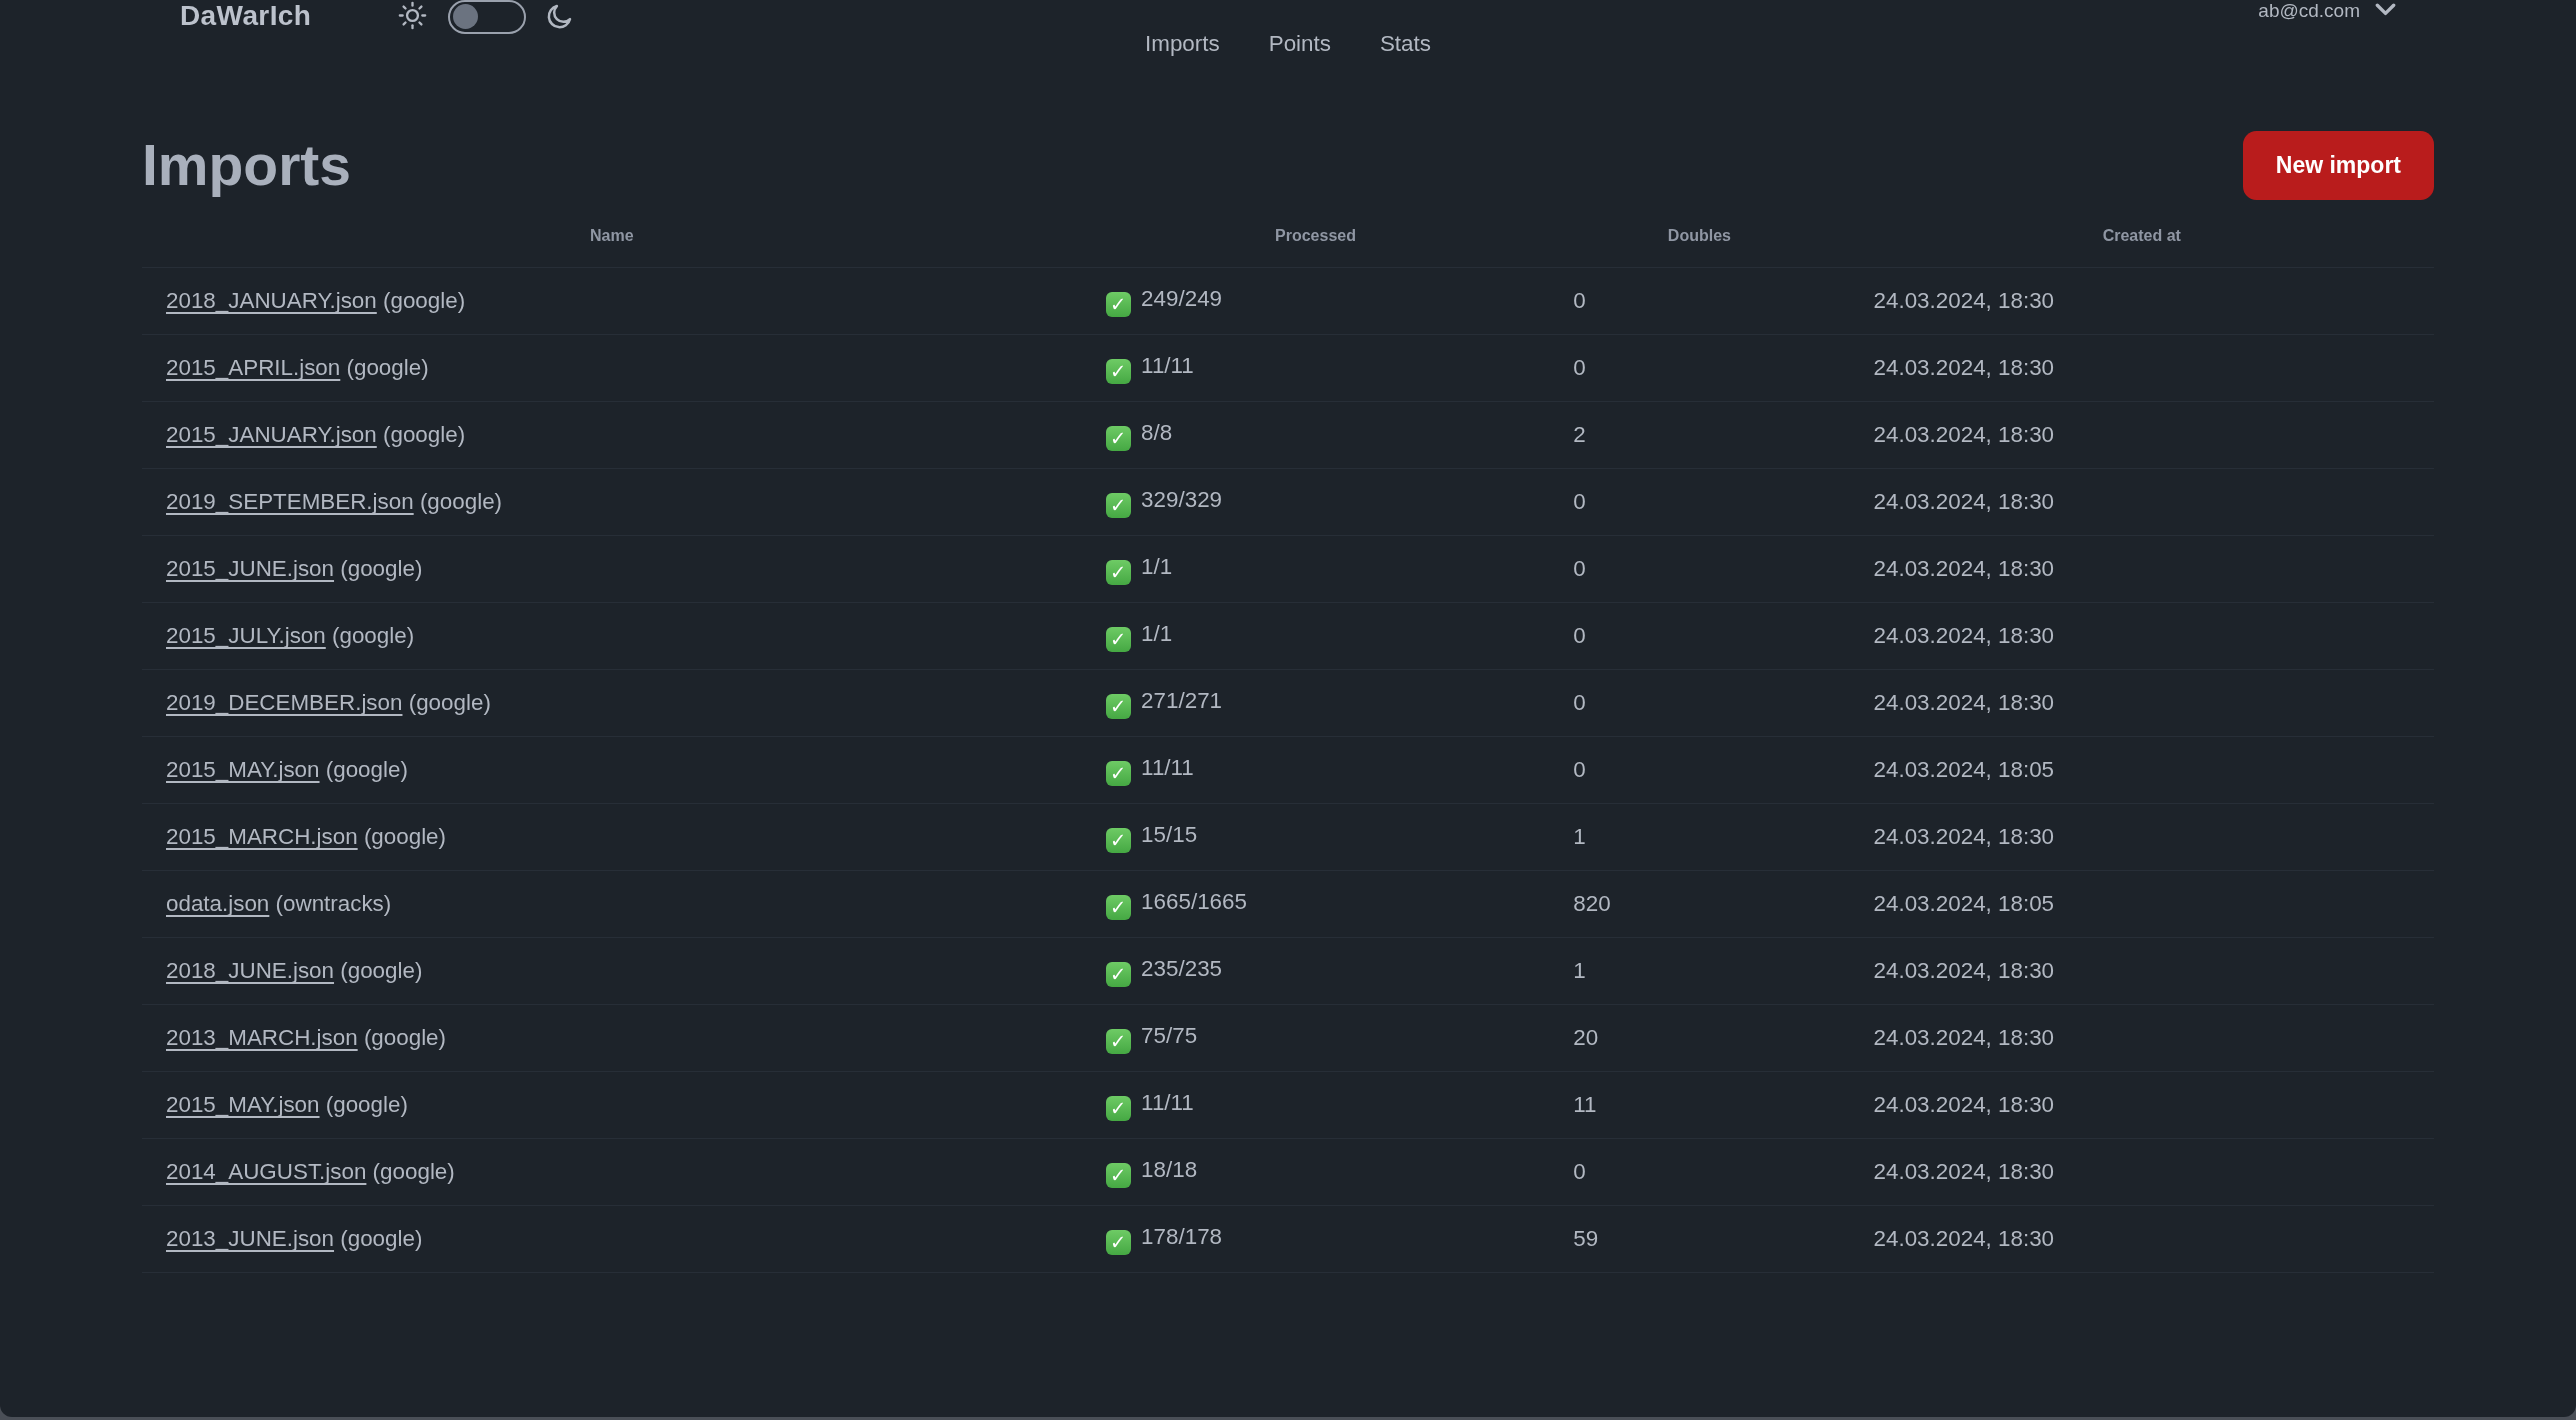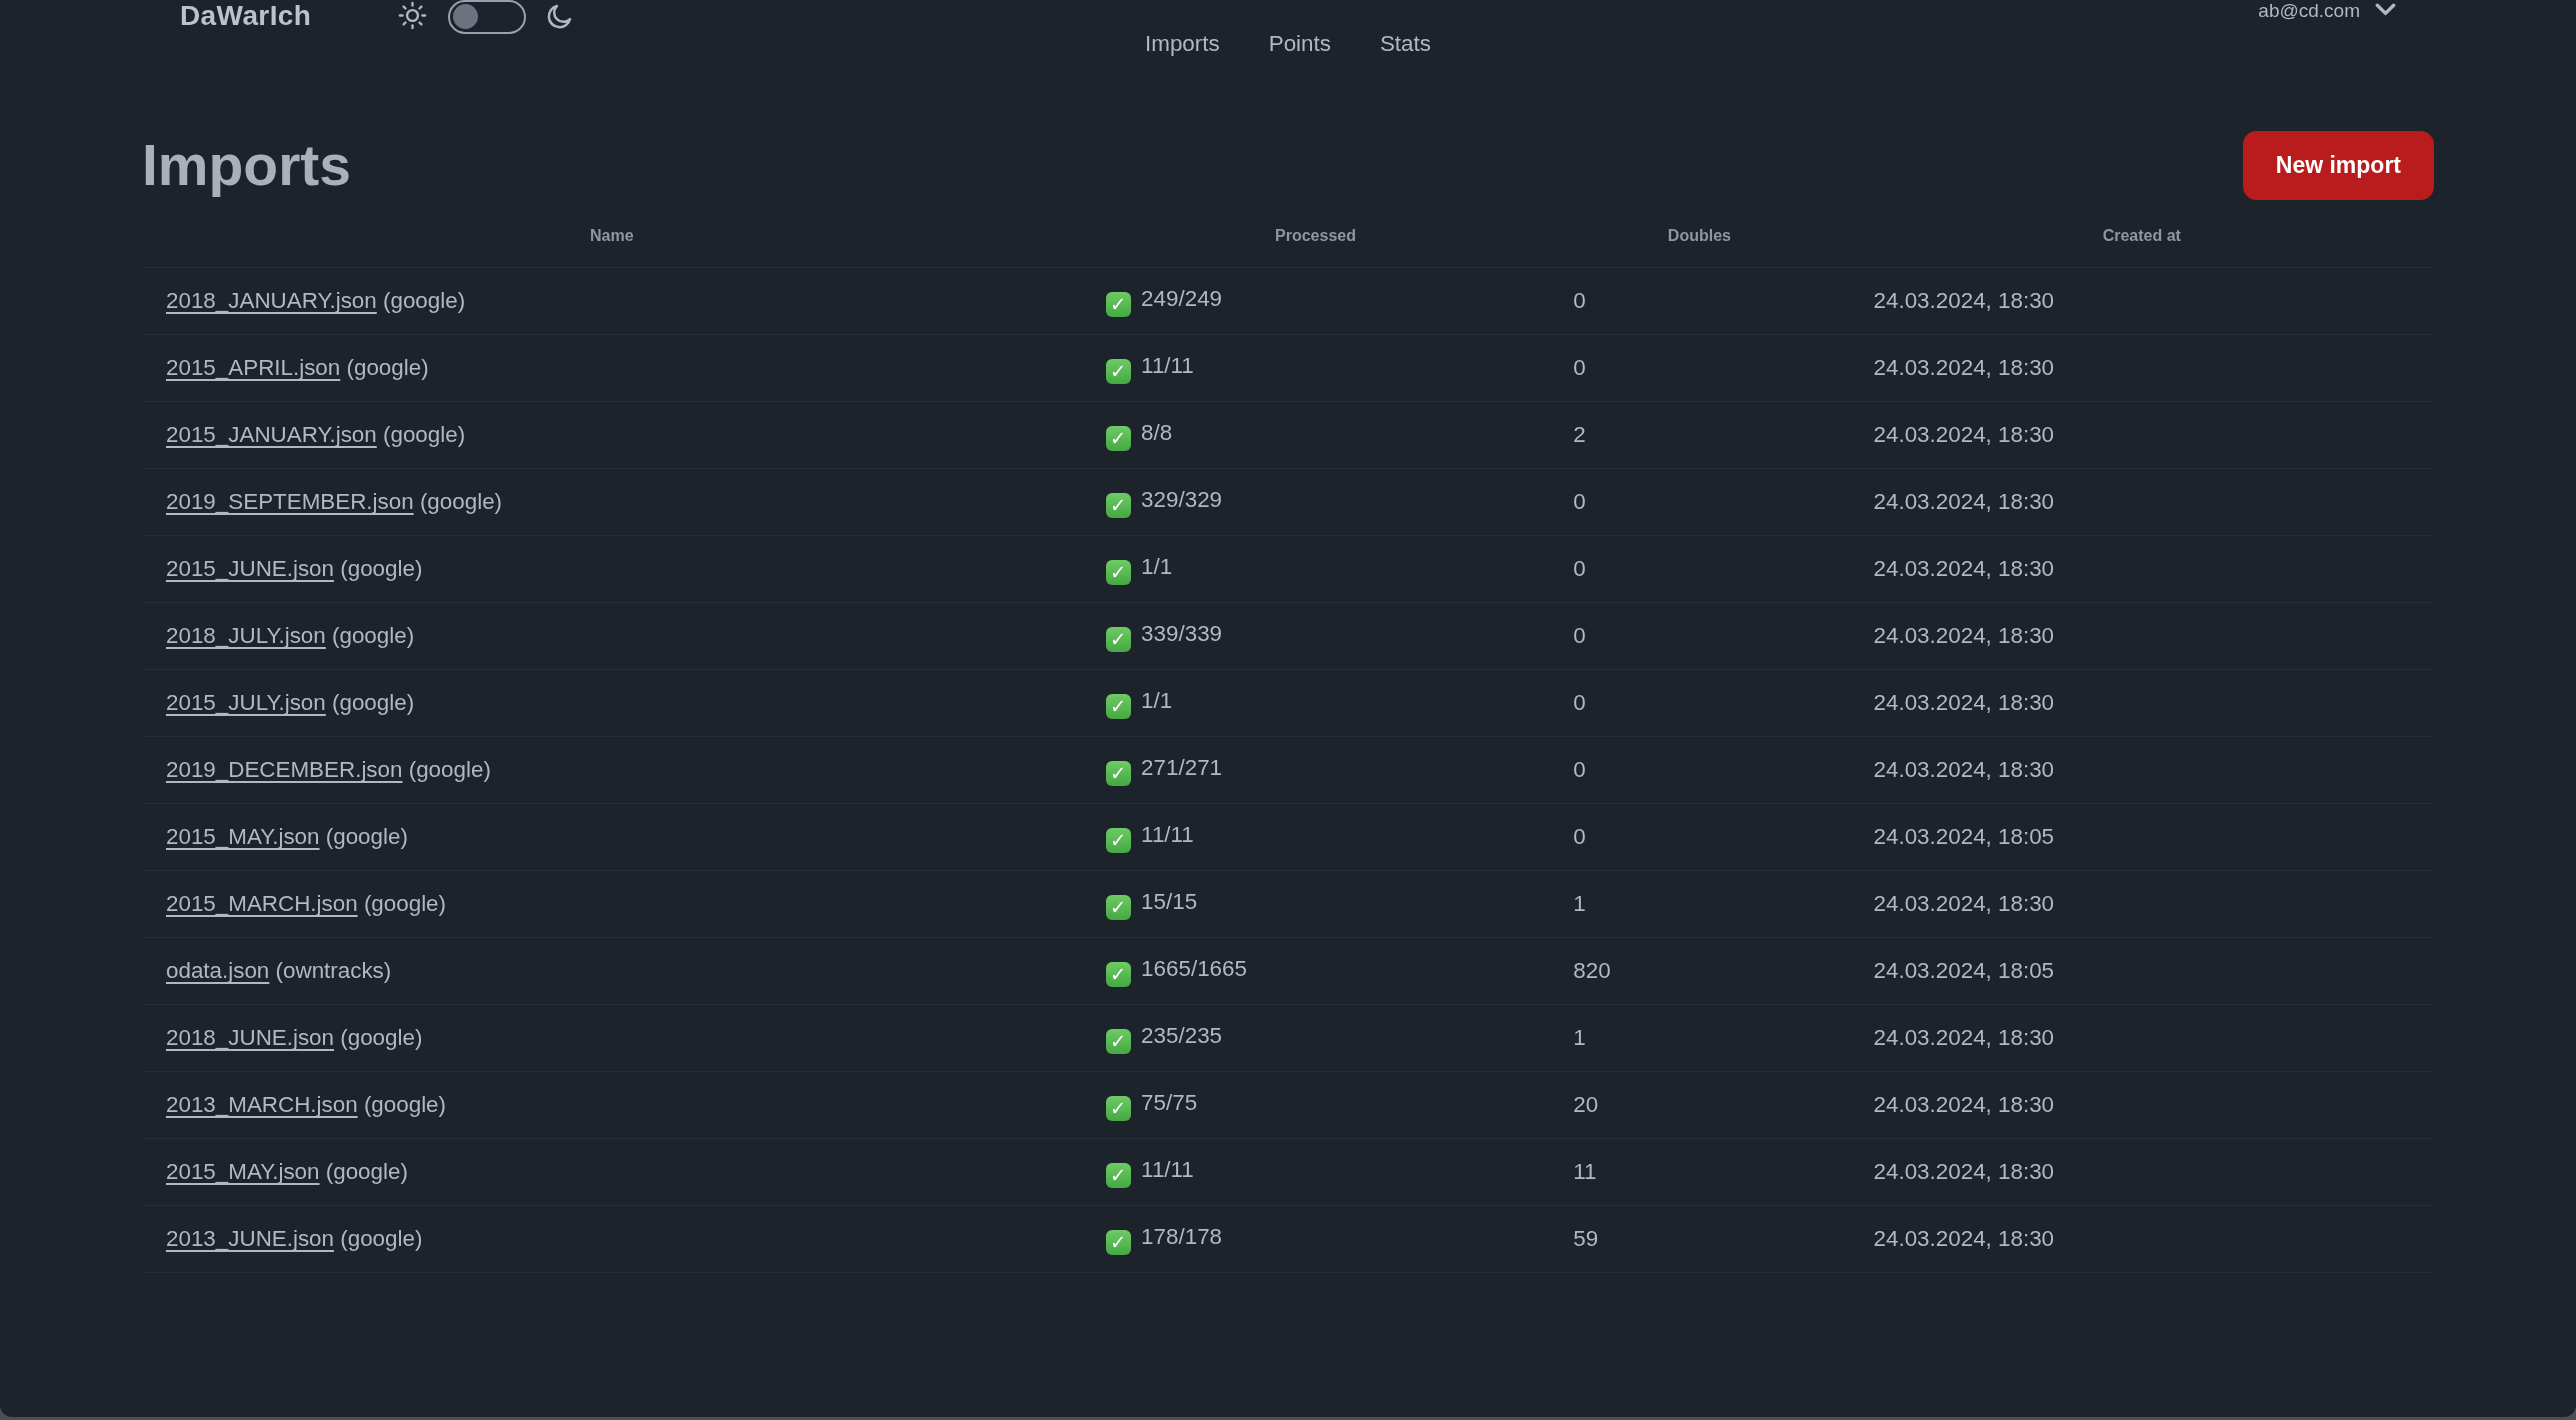--- a/index.html
+++ b/index.html
@@ -213,32 +213,20 @@
     </td>
     <td>
       <span class="check">
                 <span>✓</span>
               </span><span>1/1</span>
     </td>
     <td>0</td>
     <td>24.03.2024, 18:30</td>
   </tr>
 
-  <tr>
-    <td>
-      <a class="file-link">2018_JULY.json</a><span class="file-source"> (google)</span>
-    </td>
-    <td>
-      <span class="check">
-                <span>✓</span>
-              </span><span>339/339</span>
-    </td>
-    <td>0</td>
-    <td>24.03.2024, 18:30</td>
-  </tr>
 
   <tr>
     <td>
       <a class="file-link">2015_JULY.json</a><span class="file-source"> (google)</span>
     </td>
     <td>
       <span class="check">
                 <span>✓</span>
               </span><span>1/1</span>
     </td>
@@ -331,20 +319,32 @@
     </td>
     <td>
       <span class="check">
                 <span>✓</span>
               </span><span>11/11</span>
     </td>
     <td>11</td>
     <td>24.03.2024, 18:30</td>
   </tr>
 
+  <tr>
+    <td>
+      <a class="file-link">2014_AUGUST.json</a><span class="file-source"> (google)</span>
+    </td>
+    <td>
+      <span class="check">
+                <span>✓</span>
+              </span><span>18/18</span>
+    </td>
+    <td>0</td>
+    <td>24.03.2024, 18:30</td>
+  </tr>
 
   <tr>
     <td>
       <a class="file-link">2013_JUNE.json</a><span class="file-source"> (google)</span>
     </td>
     <td>
       <span class="check">
                 <span>✓</span>
               </span><span>178/178</span>
     </td>

